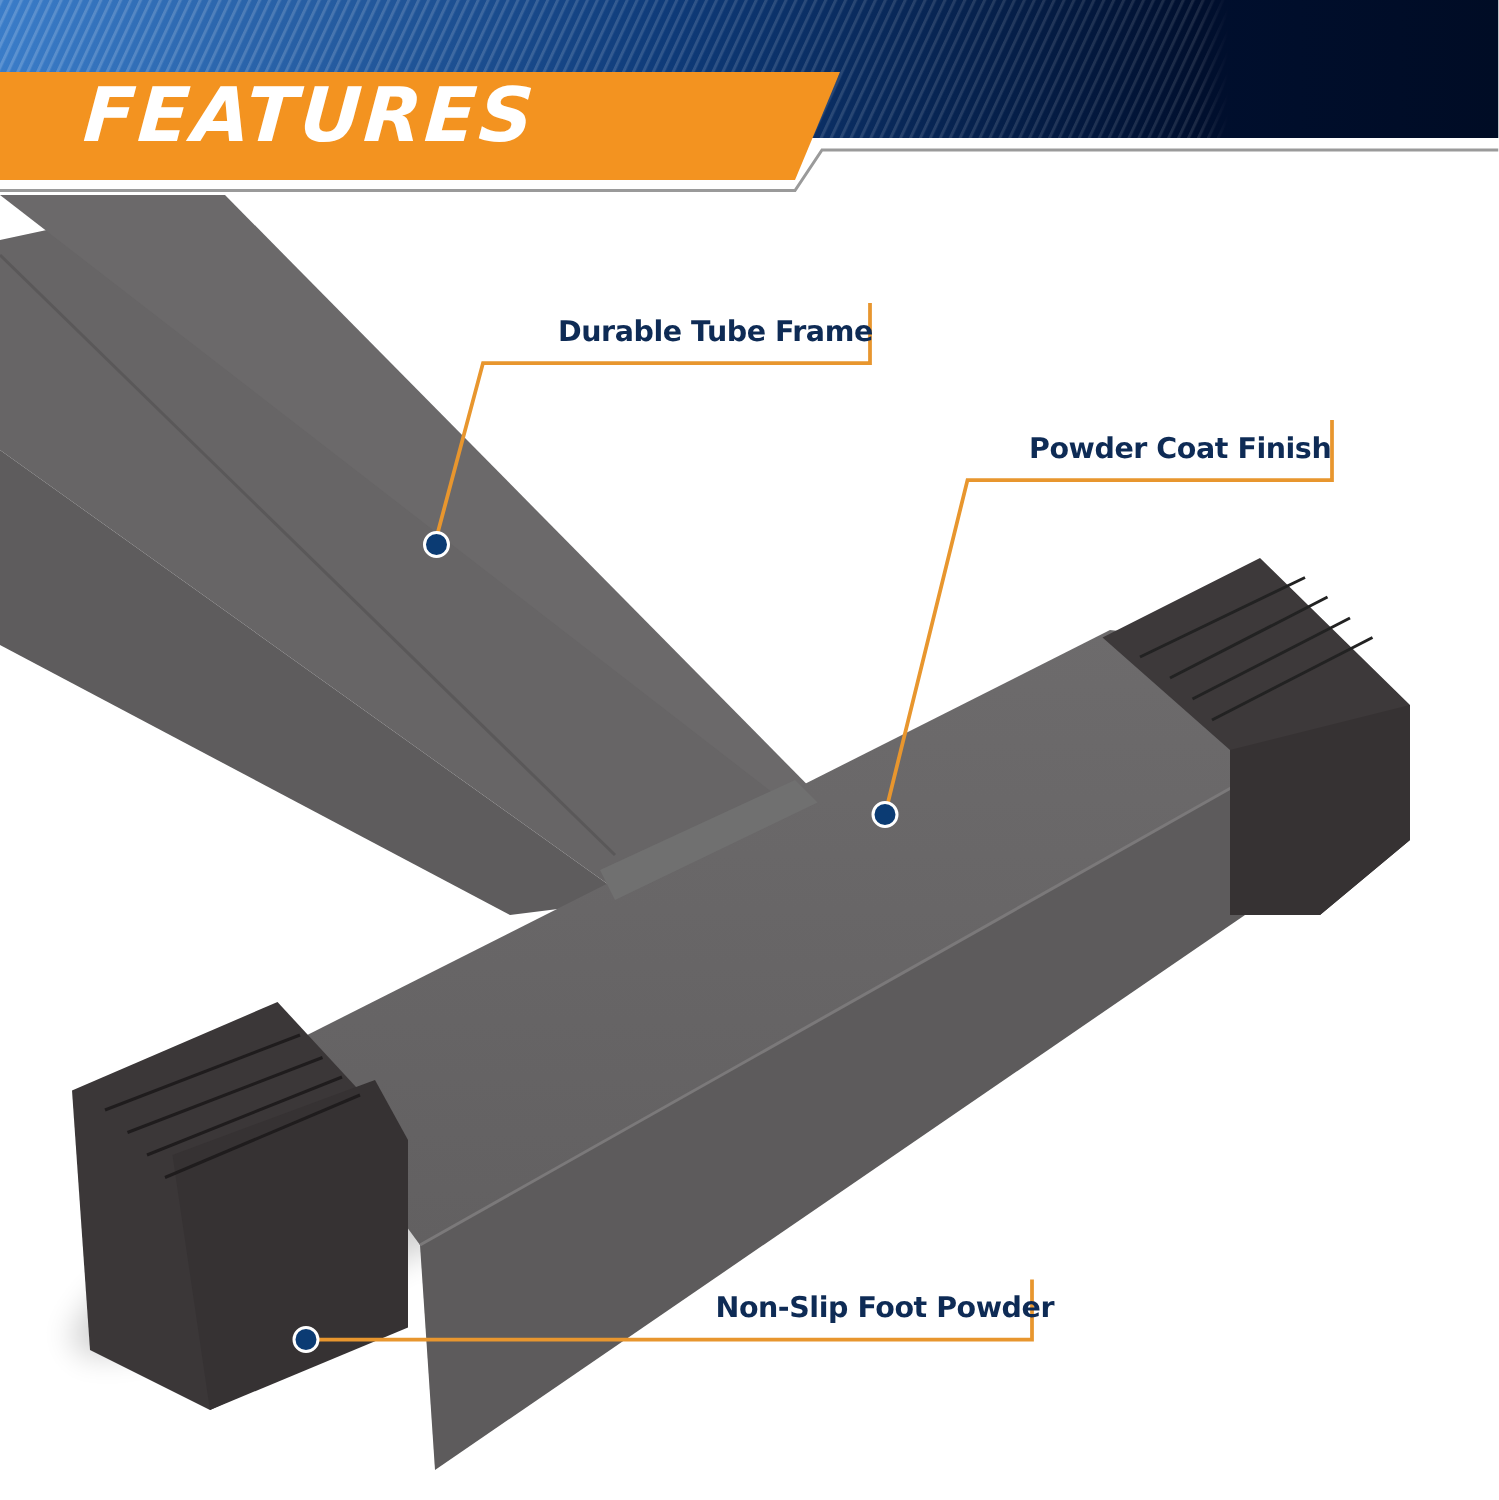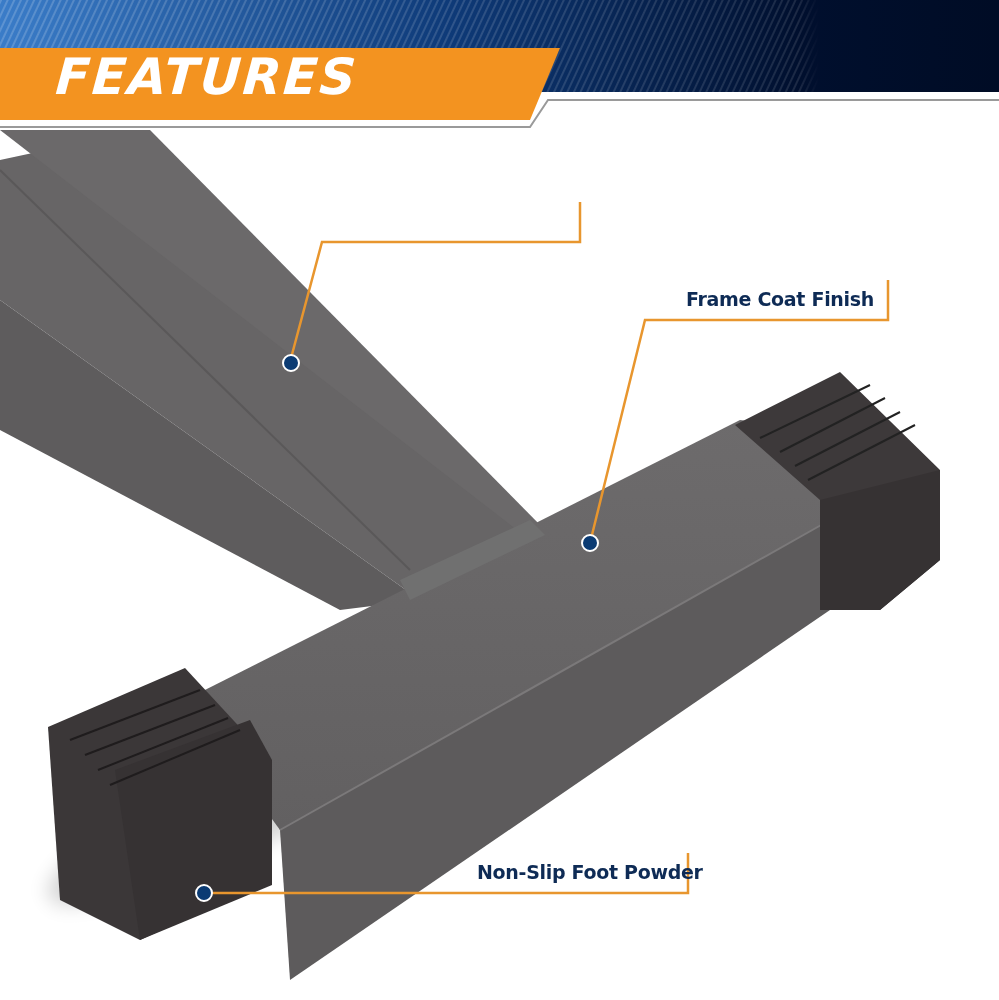--- a/index.html
+++ b/index.html
@@ -90,15 +90,16 @@
 
     <g>
       <circle cx="291" cy="363" r="8" fill="#0b3b73" stroke="#fff" stroke-width="2"></circle>
       <circle cx="590" cy="543" r="8" fill="#0b3b73" stroke="#fff" stroke-width="2"></circle>
       <circle cx="204" cy="893" r="8" fill="#0b3b73" stroke="#fff" stroke-width="2"></circle>
     </g>
   </svg>
 
   <div class="title">FEATURES</div>
 
-  <div class="callout-label" style="left:686px; top:288px;">Frame Coat Finish</div>
+  <div class="callout-label" style="left:372px; top:210px;">Durable Tube Frame</div>
+  <div class="callout-label" style="left:686px; top:288px;">Powder Coat Finish</div>
   <div class="callout-label" style="left:477px; top:861px;">Non-Slip Foot Powder</div>
 </div>
 
 </body></html>

